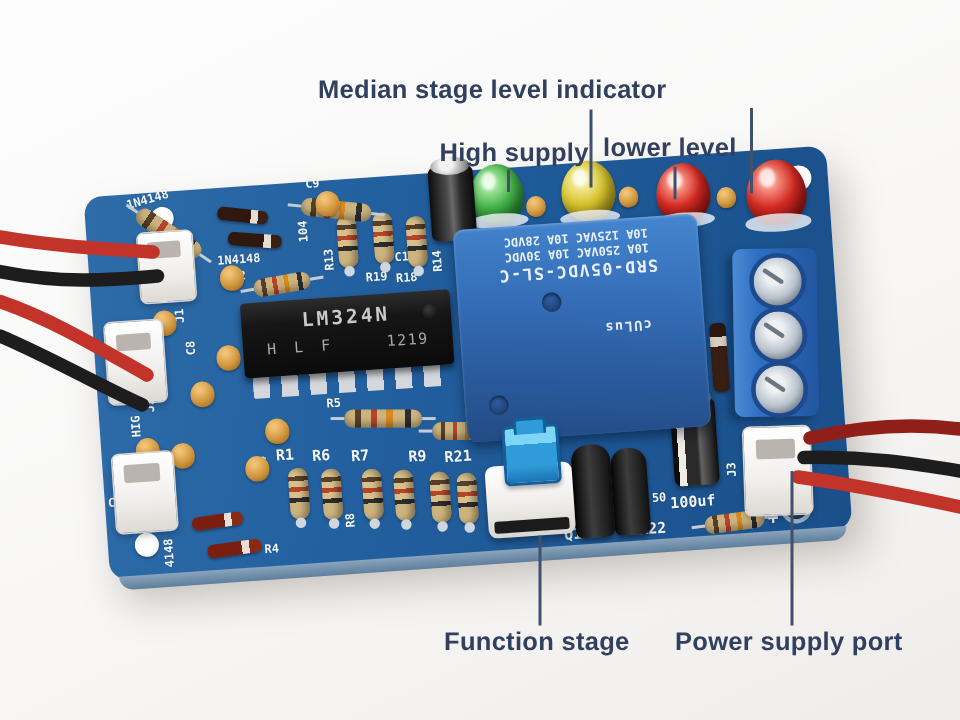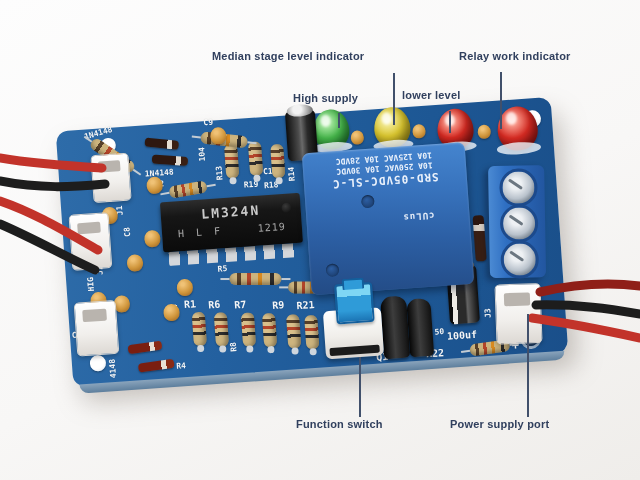--- a/index.html
+++ b/index.html
@@ -4,21 +4,21 @@
 <style>
   html,body{margin:0;padding:0;}
   body{
     width:640px;height:480px;position:relative;overflow:hidden;
     font-family:"Liberation Sans",sans-serif;
     background:linear-gradient(155deg,#fdfdfd 0%,#f8f7f6 55%,#efedea 100%);
   }
   .stage{position:absolute;inset:0;}
 
   
-  .ann{position:absolute;color:#31405e;font-size:11px;font-weight:700;letter-spacing:.2px;white-space:nowrap;z-index:30;}
+  .ann{position:absolute;color:#31405e;font-size:17px;font-weight:700;letter-spacing:.2px;white-space:nowrap;z-index:30;}
   .ann-line{position:absolute;width:2px;background:#41506b;z-index:29;}
 
   
   .board{
     position:absolute;left:64px;top:114px;width:496px;height:256px;
     background:linear-gradient(100deg,#2e6ca9 0%,#23609f 35%,#1d5794 70%,#1a4f8a 100%);
     border-radius:12px;transform:rotate(-4deg);z-index:10;
     box-shadow:8px 16px 26px rgba(120,110,100,.40);
   }
   .board::after{ 
@@ -255,24 +255,23 @@
     <path d="M0,181 C40,189 72,187 105,184" stroke="#1d1d1d" stroke-width="9" fill="none" stroke-linecap="round"></path>
     <path d="M0,201 C35,213 66,232 98,250" stroke="#c2332a" stroke-width="9" fill="none" stroke-linecap="round"></path>
     <path d="M0,224 C35,239 64,256 95,270" stroke="#1d1d1d" stroke-width="9" fill="none" stroke-linecap="round"></path>
 
     <path d="M540,292 C575,284 608,282 640,286" stroke="#8f1f18" stroke-width="9" fill="none" stroke-linecap="round"></path>
     <path d="M536,305 C578,304 610,309 640,314" stroke="#1d1d1d" stroke-width="9" fill="none" stroke-linecap="round"></path>
     <path d="M532,318 C575,324 608,331 640,338" stroke="#c2332a" stroke-width="9" fill="none" stroke-linecap="round"></path>
   </svg>
 
   <div class="ann" style="left:212px;top:50px;">Median stage level indicator</div>
-  <div class="ann" style="left:459px;top:50px;">Relay work indicator</div>
   <div class="ann" style="left:293px;top:92px;">High supply</div>
   <div class="ann" style="left:402px;top:89px;">lower level</div>
-  <div class="ann" style="left:296px;top:418px;">Function switch</div>
+  <div class="ann" style="left:296px;top:418px;">Function stage</div>
   <div class="ann" style="left:450px;top:418px;">Power supply port</div>
 
   <div class="ann-line" style="left:393px;top:73px;height:52px;"></div>
   <div class="ann-line" style="left:500px;top:72px;height:57px;"></div>
   <div class="ann-line" style="left:338px;top:113px;height:15px;"></div>
   <div class="ann-line" style="left:449px;top:111px;height:22px;"></div>
   <div class="ann-line" style="left:359px;top:357px;height:60px;"></div>
   <div class="ann-line" style="left:527px;top:314px;height:103px;"></div>
 
 </div>

